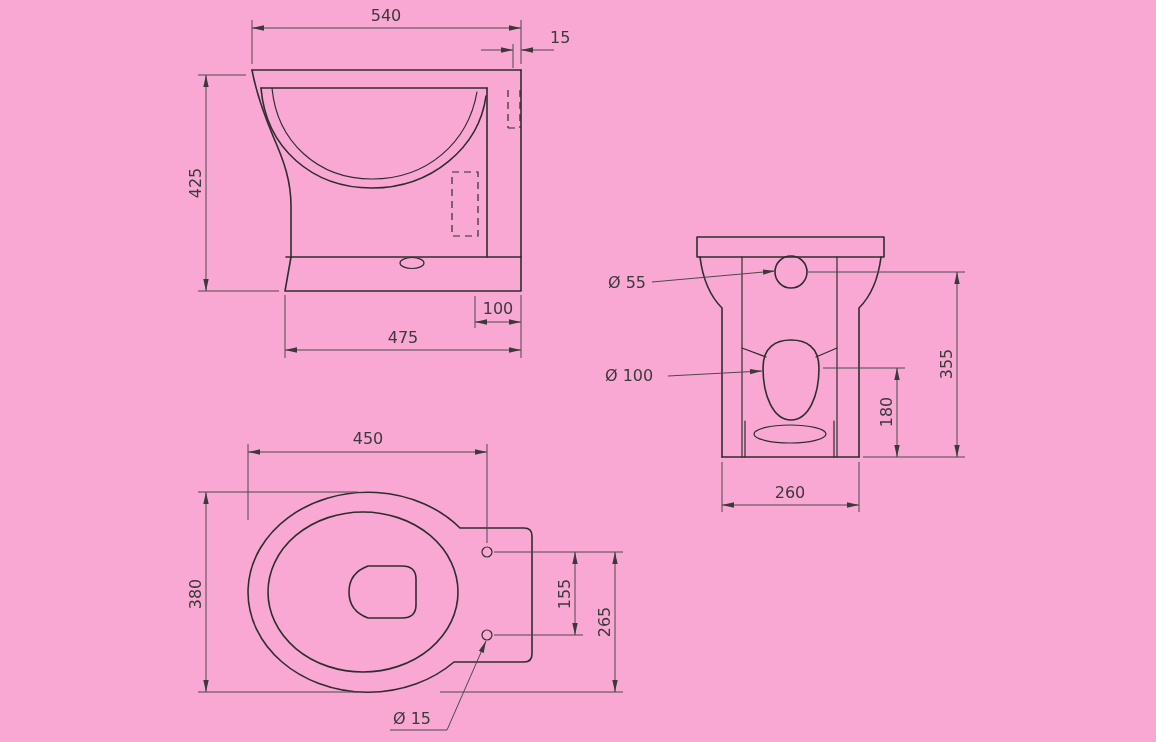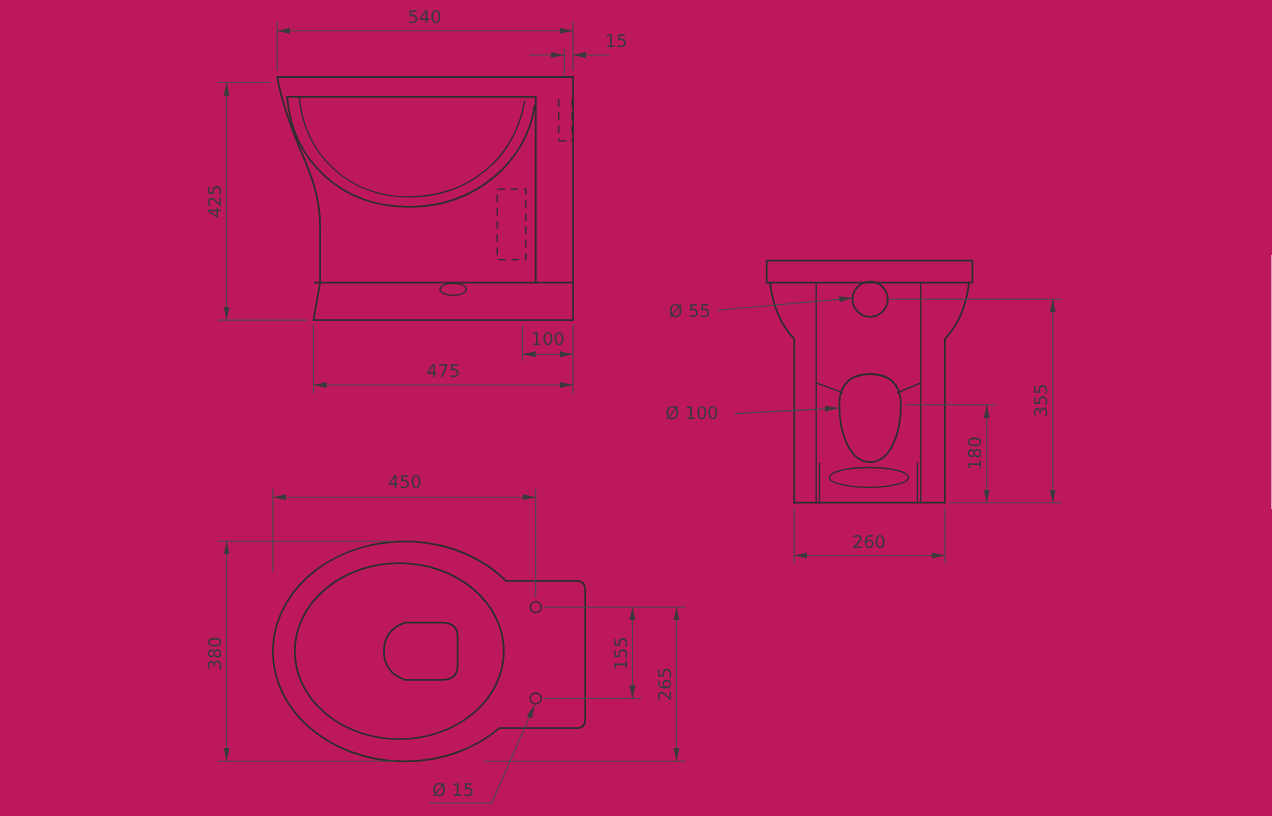--- a/index.html
+++ b/index.html
@@ -1,16 +1,16 @@
 <!DOCTYPE html>
 <html><head>
 <meta charset="utf-8">
 <style>
   html,body{margin:0;padding:0;background:#ffffff;}
-  .stage{position:relative;width:1156px;height:742px;background:#be185d;overflow:hidden;}
+  .stage{position:relative;width:1156px;height:742px;background:#f9a8d4;overflow:hidden;}
   .obj{fill:none;stroke:#2e2e2e;stroke-width:1.6;stroke-linecap:round;stroke-linejoin:round;}
   .obj2{fill:none;stroke:#2e2e2e;stroke-width:1.2;stroke-linecap:round;stroke-linejoin:round;}
   .hid{fill:none;stroke:#2e2e2e;stroke-width:1.2;stroke-dasharray:7 5;stroke-linecap:butt;}
   .dim{fill:none;stroke:#4a4a4a;stroke-width:1;}
   .dimtxt{font-family:"DejaVu Sans","Liberation Sans",sans-serif;font-size:16px;fill:#3a3a3a;}
 </style>
 </head>
 <body>
 
 <div class="stage">

